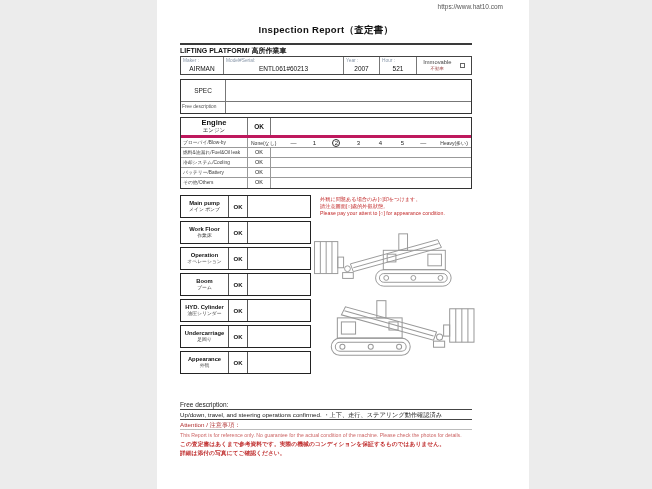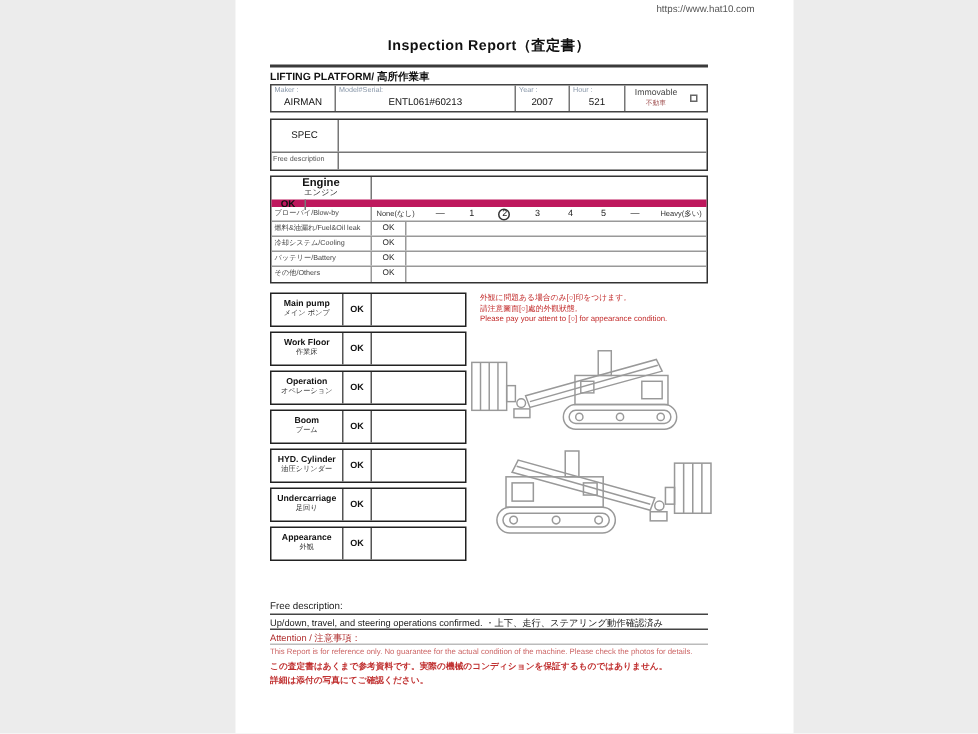--- a/index.html
+++ b/index.html
@@ -27,21 +27,21 @@
   
   .spec { position:absolute; left:23px; top:79px; width:292px; border:1.2px solid #333; background:#fff; }
   .spec-r1 { display:flex; height:22px; border-bottom:1px solid #777; }
   .spec-r2 { display:flex; height:11px; }
   .spec-l { width:45px; border-right:1px solid #777; display:flex; align-items:center; justify-content:center; font-size:6.5px; color:#222; }
   .spec-fd { width:45px; border-right:1px solid #777; font-size:4.8px; color:#555; padding:2px 0 0 1px; }
   .spec-v { flex:1; }
 
   
   .etable { position:absolute; left:23px; top:117px; width:292px; border:1.2px solid #333; background:#fff; }
-  .ehead { display:flex; height:20px; border-bottom:5px solid #be185d;flex-direction:column; }
+  .ehead { display:flex; height:20px; border-bottom:3px solid #be185d; }
   .ehead-l { width:67px; border-right:1px solid #777; display:flex; flex-direction:column; align-items:center; justify-content:center; }
   .ehead-en { font-size:7.5px; font-weight:bold; line-height:8px; color:#111; }
   .ehead-ja { font-size:5.5px; line-height:7px; color:#333; }
   .ehead-ok { width:23px; border-right:1px solid #777; display:flex; align-items:center; justify-content:center; font-size:6.5px; font-weight:bold; color:#111; }
   .erow { display:flex; height:10px; border-bottom:1px solid #999; }
   .erow:last-child { border-bottom:none; }
   .erow-l { width:67px; border-right:1px solid #999; font-size:4.8px; color:#444; line-height:9px; padding-left:2px; white-space:nowrap; overflow:hidden; }
   .erow-ok { width:23px; border-right:1px solid #999; font-size:5.5px; color:#222; text-align:center; line-height:9px; }
   .erow-rest { flex:1; }
   .scale { flex:1; display:flex; align-items:center; justify-content:space-between; padding:0 3px; }

